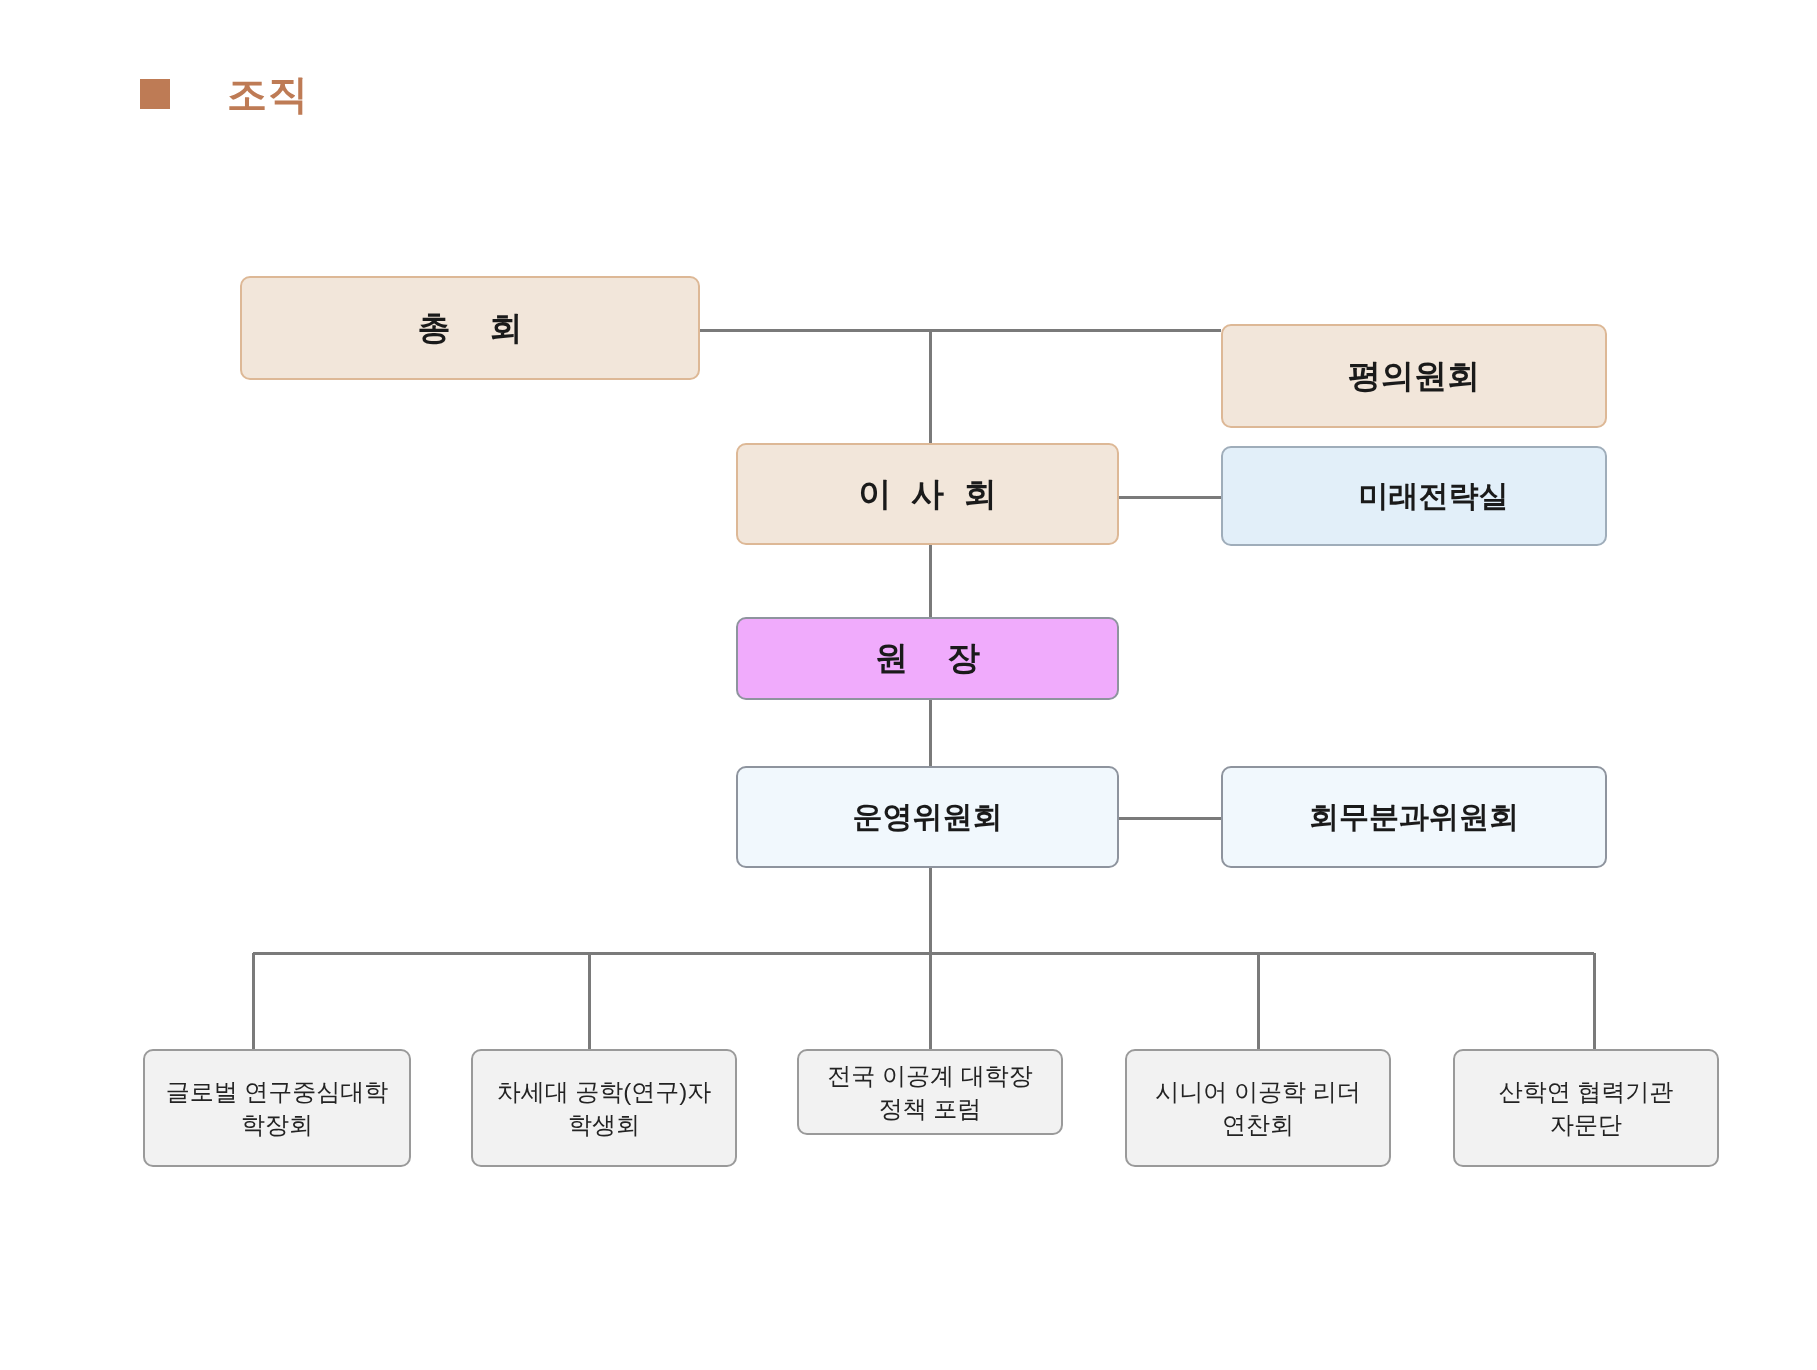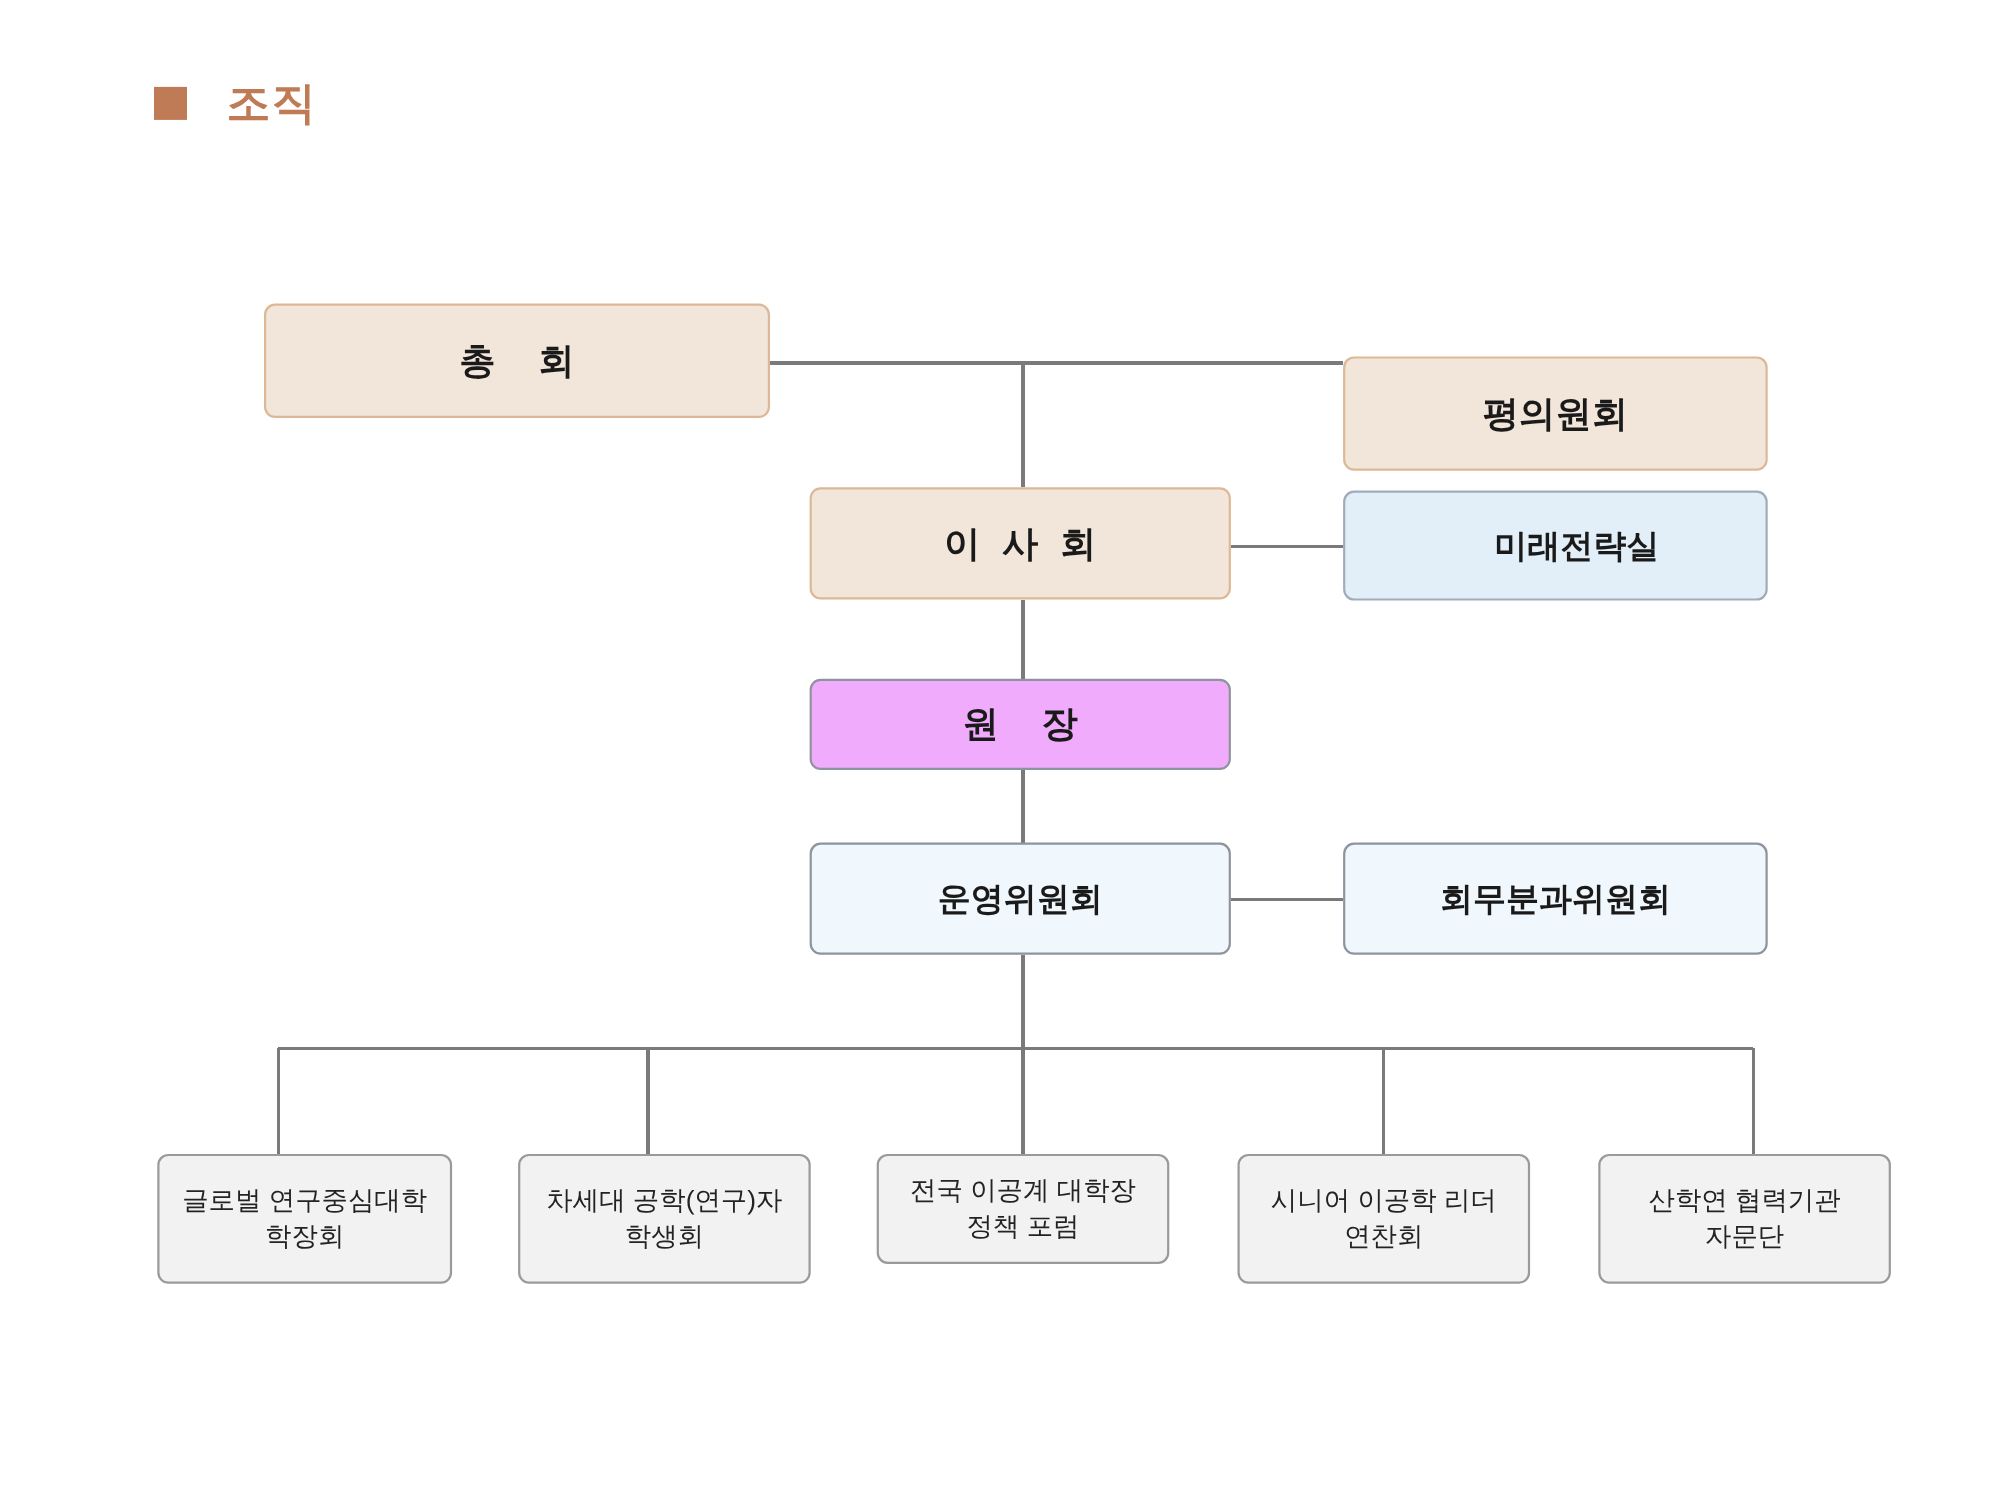--- a/index.html
+++ b/index.html
@@ -22,21 +22,21 @@
     height: 1370px;
   }
 
   
   .page-header {
     position: absolute;
     left: 140px;
     top: 74px;
     display: flex;
     align-items: center;
-    gap: 36px;
+    gap: 57px;
   }
   .header-bullet {
     width: 30px;
     height: 30px;
     background: #BE7B55;
     flex: 0 0 auto;
   }
   .header-title {
     font-size: 40px;
     font-weight: bold;
@@ -182,21 +182,21 @@
   <div class="node gray" style="left:143px; top:1049px; width:268px; height:118px;">
     <span class="label">글로벌 연구중심대학
 학장회</span>
   </div>
 
   <div class="node gray" style="left:471px; top:1049px; width:266px; height:118px;">
     <span class="label">차세대 공학(연구)자
 학생회</span>
   </div>
 
-  <div class="node gray" style="left:797px; top:1049px; width:266px; height:100px;">
+  <div class="node gray" style="left:797px; top:1049px; width:266px; height:86px;">
     <span class="label">전국 이공계 대학장
 정책 포럼</span>
   </div>
 
   <div class="node gray" style="left:1125px; top:1049px; width:266px; height:118px;">
     <span class="label">시니어 이공학 리더
 연찬회</span>
   </div>
 
   <div class="node gray" style="left:1453px; top:1049px; width:266px; height:118px;">

